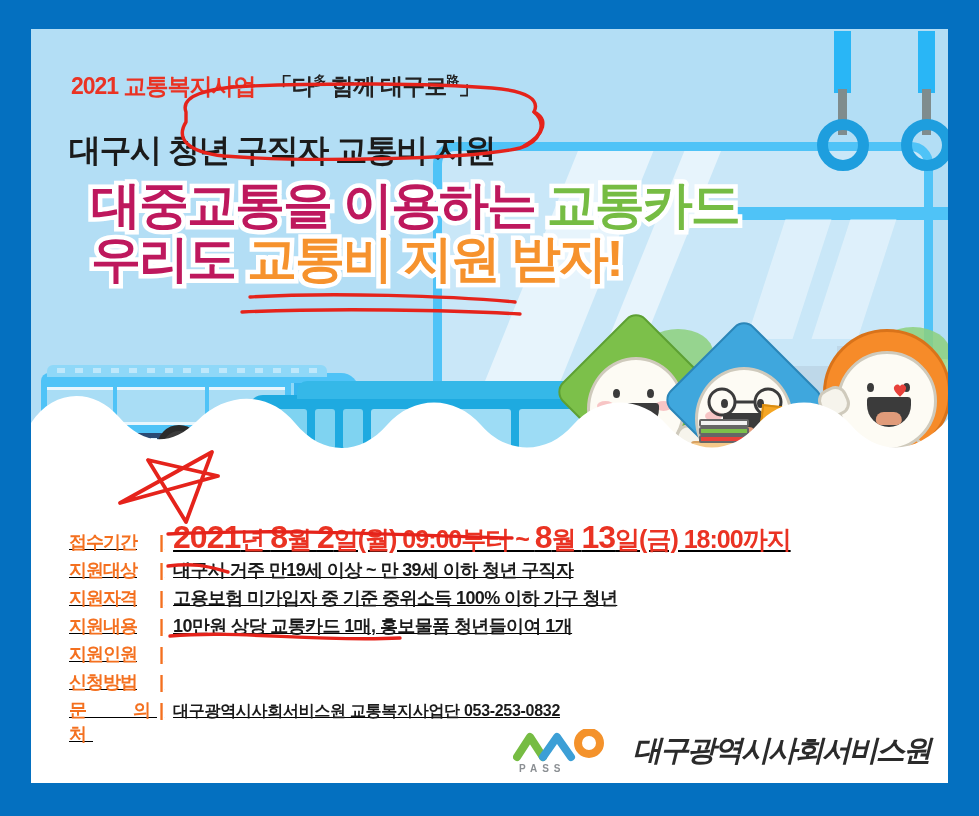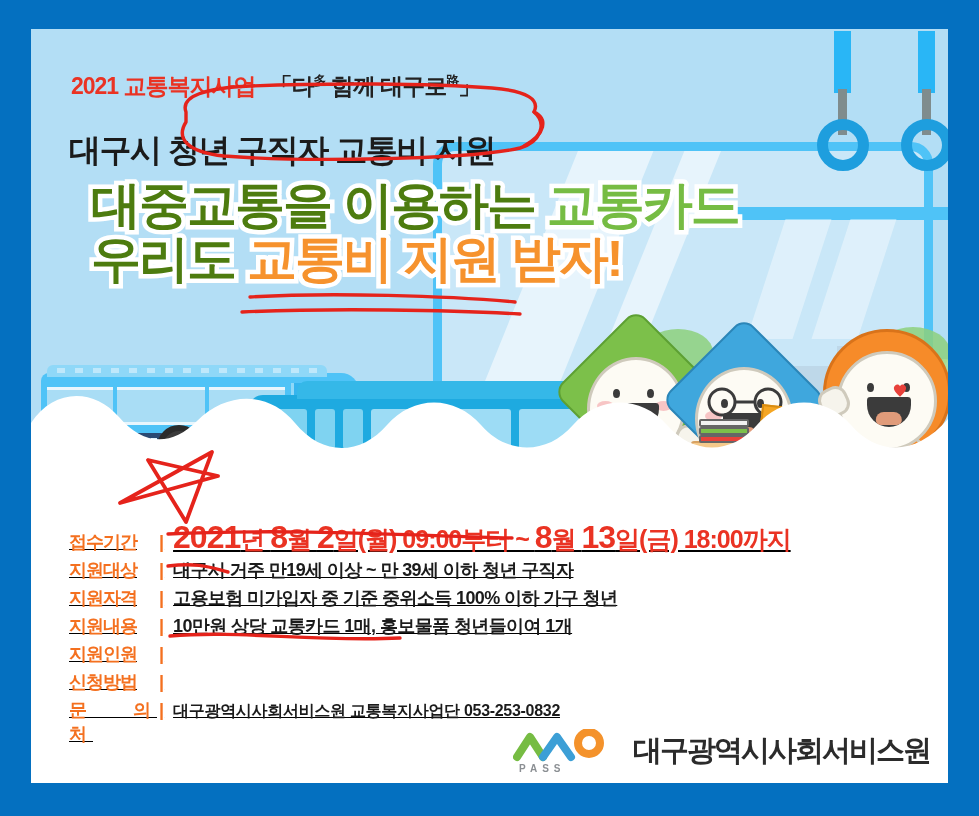--- a/index.html
+++ b/index.html
@@ -261,21 +261,21 @@
   #headline {
     position:absolute; left: 60px; top: 150px;
     width: 640px;
   }
   .hl-line { white-space: nowrap; line-height: 1.04; }
   .hl {
     font-size: 50px; font-weight: 900; letter-spacing: -2px;
     -webkit-text-stroke: 9px #ffffff;
     paint-order: stroke fill;
   }
-  .hl.b { color:#4d7c0f; }
+  .hl.b { color:#be185d; }
   .hl.g { color:#76bc43; }
   .hl.o { color:#f6922d; }
   #hl2 { margin-top: 2px; }
 
   
   #info {
     position: absolute; left: 0; top: 462px;
     width: 917px; height: 292px; background:#fff;
     padding: 28px 0 0 38px;
   }
@@ -307,21 +307,21 @@
   #logo {
     position:absolute; right: 18px; bottom: 10px;
     display:flex; align-items:center; gap: 28px;
   }
   #logo .mark { position:relative; width: 92px; height: 44px; }
   #logo .mark .pass-text {
     position:absolute; left: 6px; bottom: -1px;
     font-size: 10px; letter-spacing: 5px; color:#8b8f93; font-weight:700;
   }
   #logo .wordmark {
-    font-size: 29px; font-weight: 900; color:#2b2b2b; letter-spacing: -2px;
+    font-size: 29px; font-weight: 900; color:#2b2b2b; letter-spacing: -2px; font-style: italic;
   }
 
   
   #annotations {
     position:absolute; left:0; top:0; width: 979px; height: 816px;
     pointer-events: none;
   }
 </style>
 </head>
 <body>

